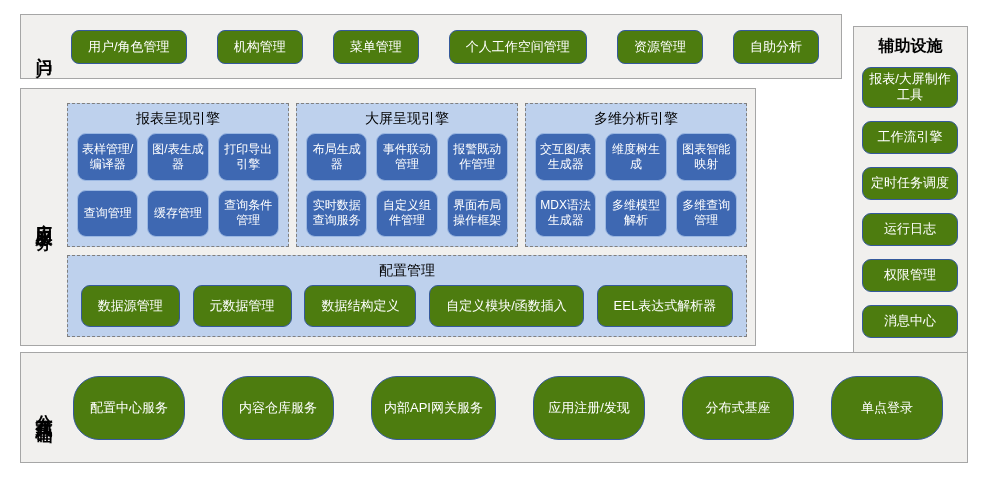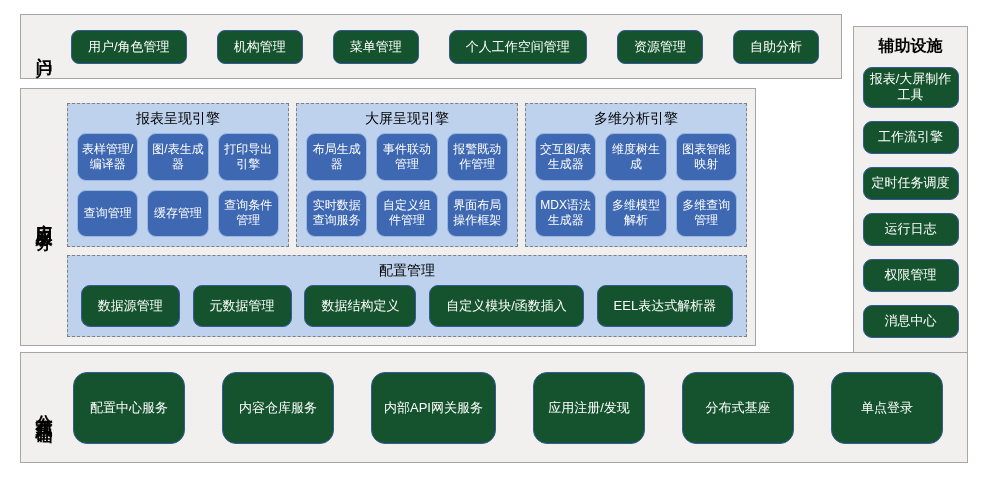--- a/index.html
+++ b/index.html
@@ -31,21 +31,21 @@
   .vlabel {
     writing-mode: vertical-lr;
     text-orientation: upright;
     font-weight: bold;
     font-size: 17px;
     letter-spacing: 3px;
     line-height: 1;
   }
 
   .btn {
-    background: #14532d;
+    background: #4d7c0f;
     border: 1px solid #35599c;
     color: #ffffff;
     display: flex;
     align-items: center;
     justify-content: center;
     text-align: center;
   }
 
   
   .portal-row {
@@ -123,23 +123,22 @@
     text-align: center;
     font-weight: bold;
     font-size: 16px;
     padding: 9px 0 3px;
     flex: none;
   }
   .aux-col {
     flex: 1;
     display: flex;
     flex-direction: column;
-    align-items: center;
     gap: 13px;
-    padding: 7px 0 10px;
+    padding: 7px 8px 10px;
   }
   .aux-btn {
     width: 96px;
     min-height: 33px;
     font-size: 13px;
     line-height: 1.25;
     padding: 3px 4px;
     border-radius: 9px;
     flex: none;
   }
@@ -147,26 +146,26 @@
   
   .base-row {
     flex: 1;
     display: flex;
     align-items: center;
     justify-content: space-between;
     gap: 14px;
     padding: 0 24px 0 6px;
   }
   .base-btn {
-    height: 72px;
+    height: 64px;
     min-width: 112px;
     padding: 0 12px;
     font-size: 13px;
     white-space: nowrap;
-    border-radius: 14px;
+    border-radius: 26px;
   }
 </style>
 </head>
 <body>
 
 <div class="section" id="portal">
   <div class="vlabel-wrap">
     <span class="vlabel">门户</span>
   </div>
   <div class="portal-row">

